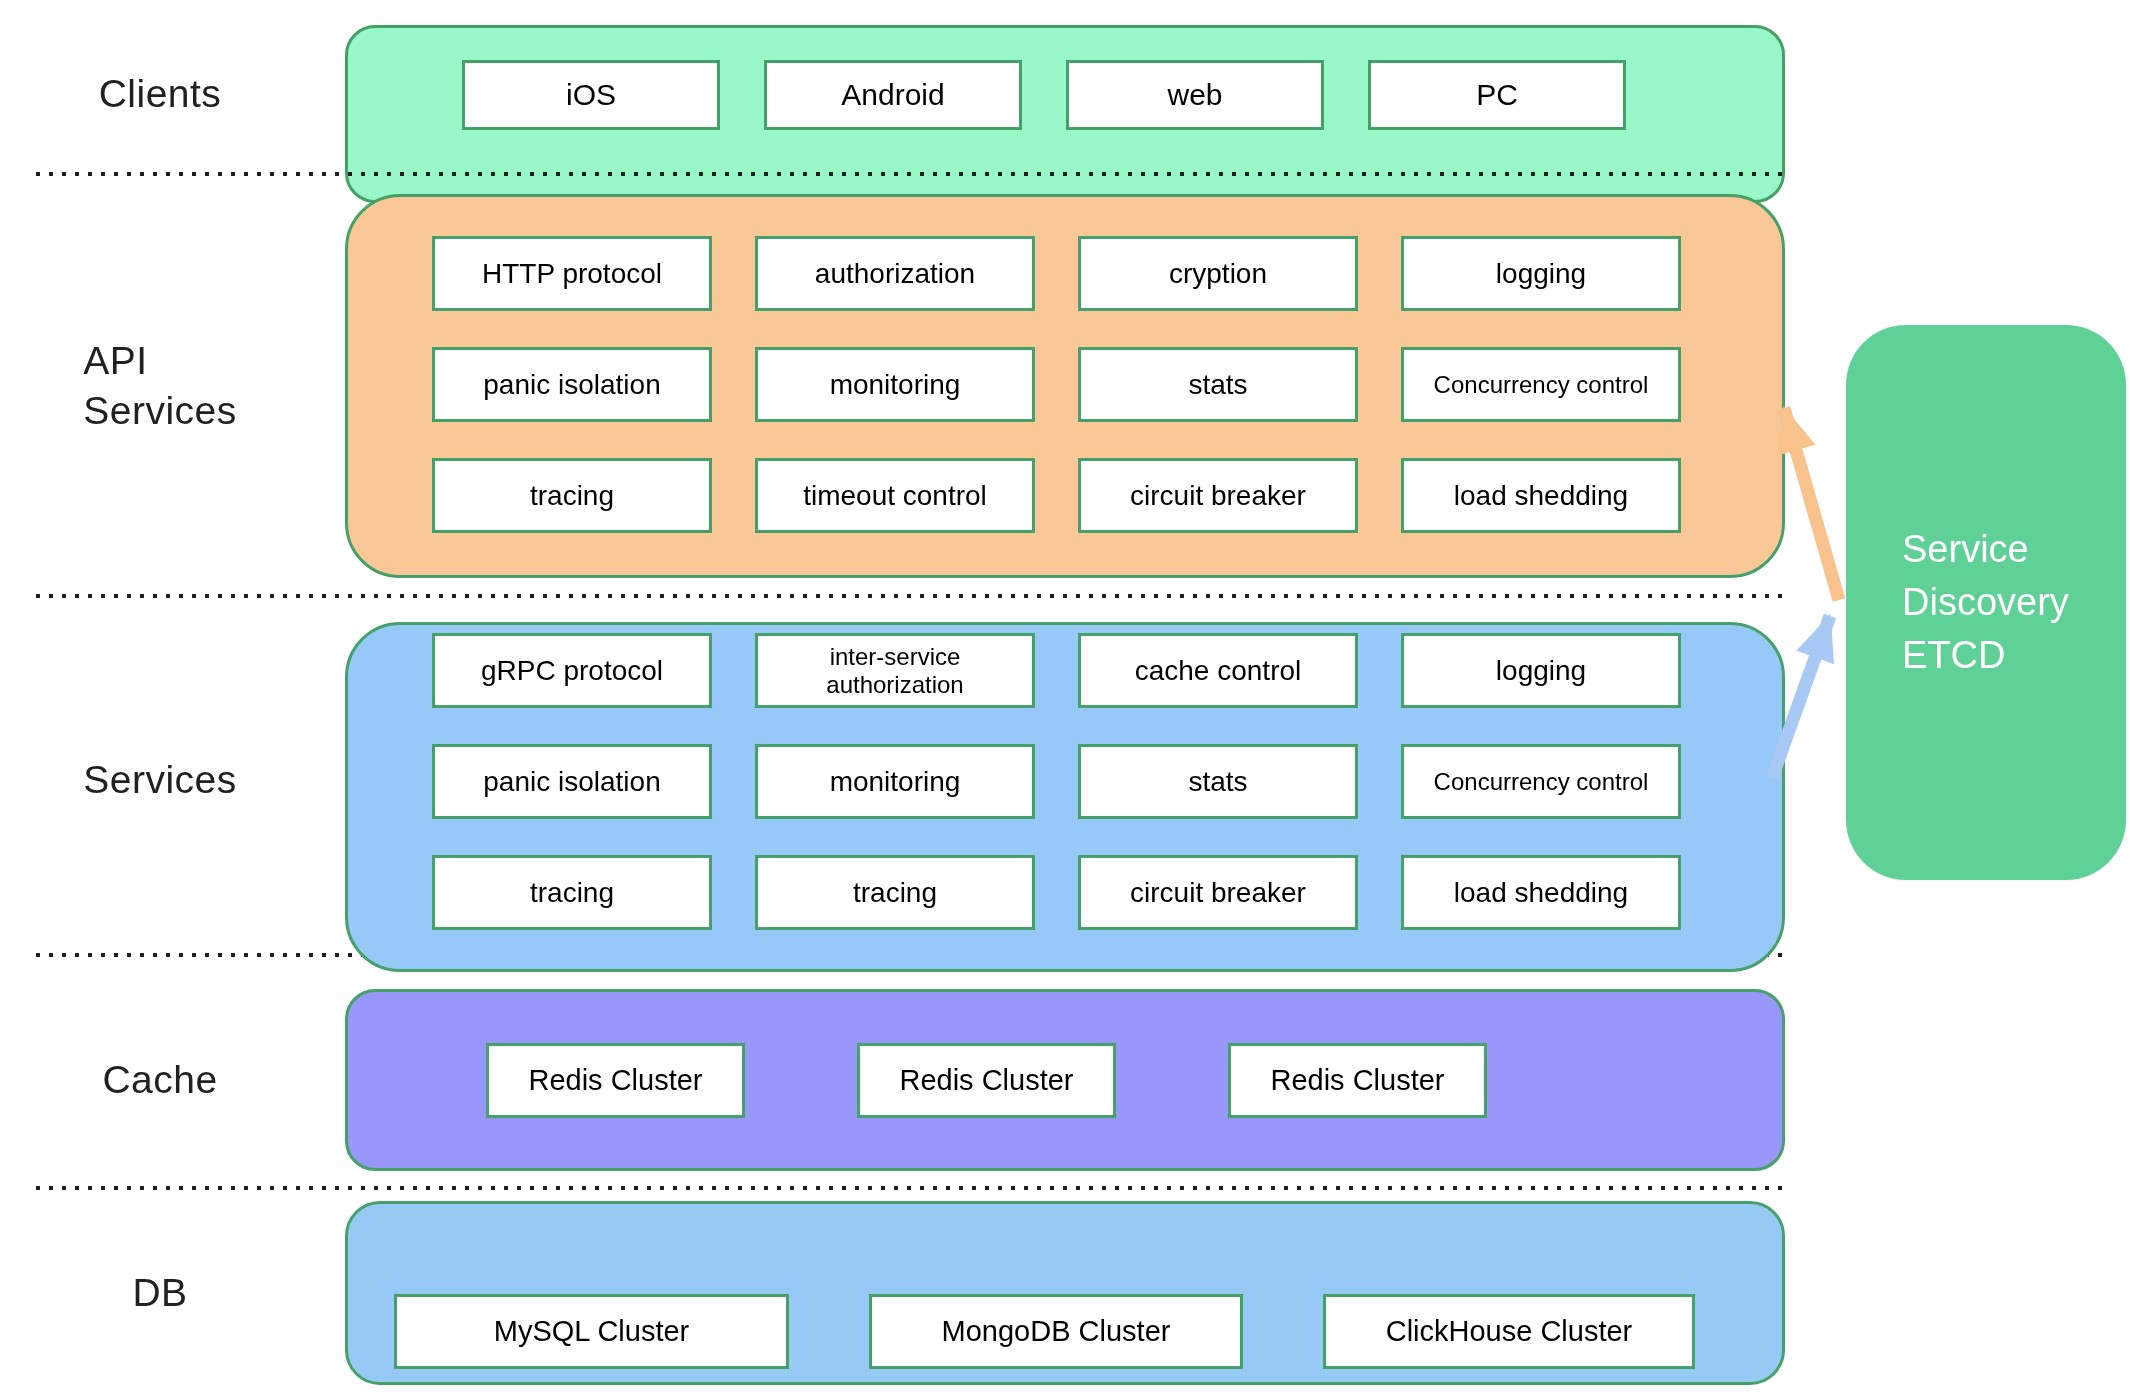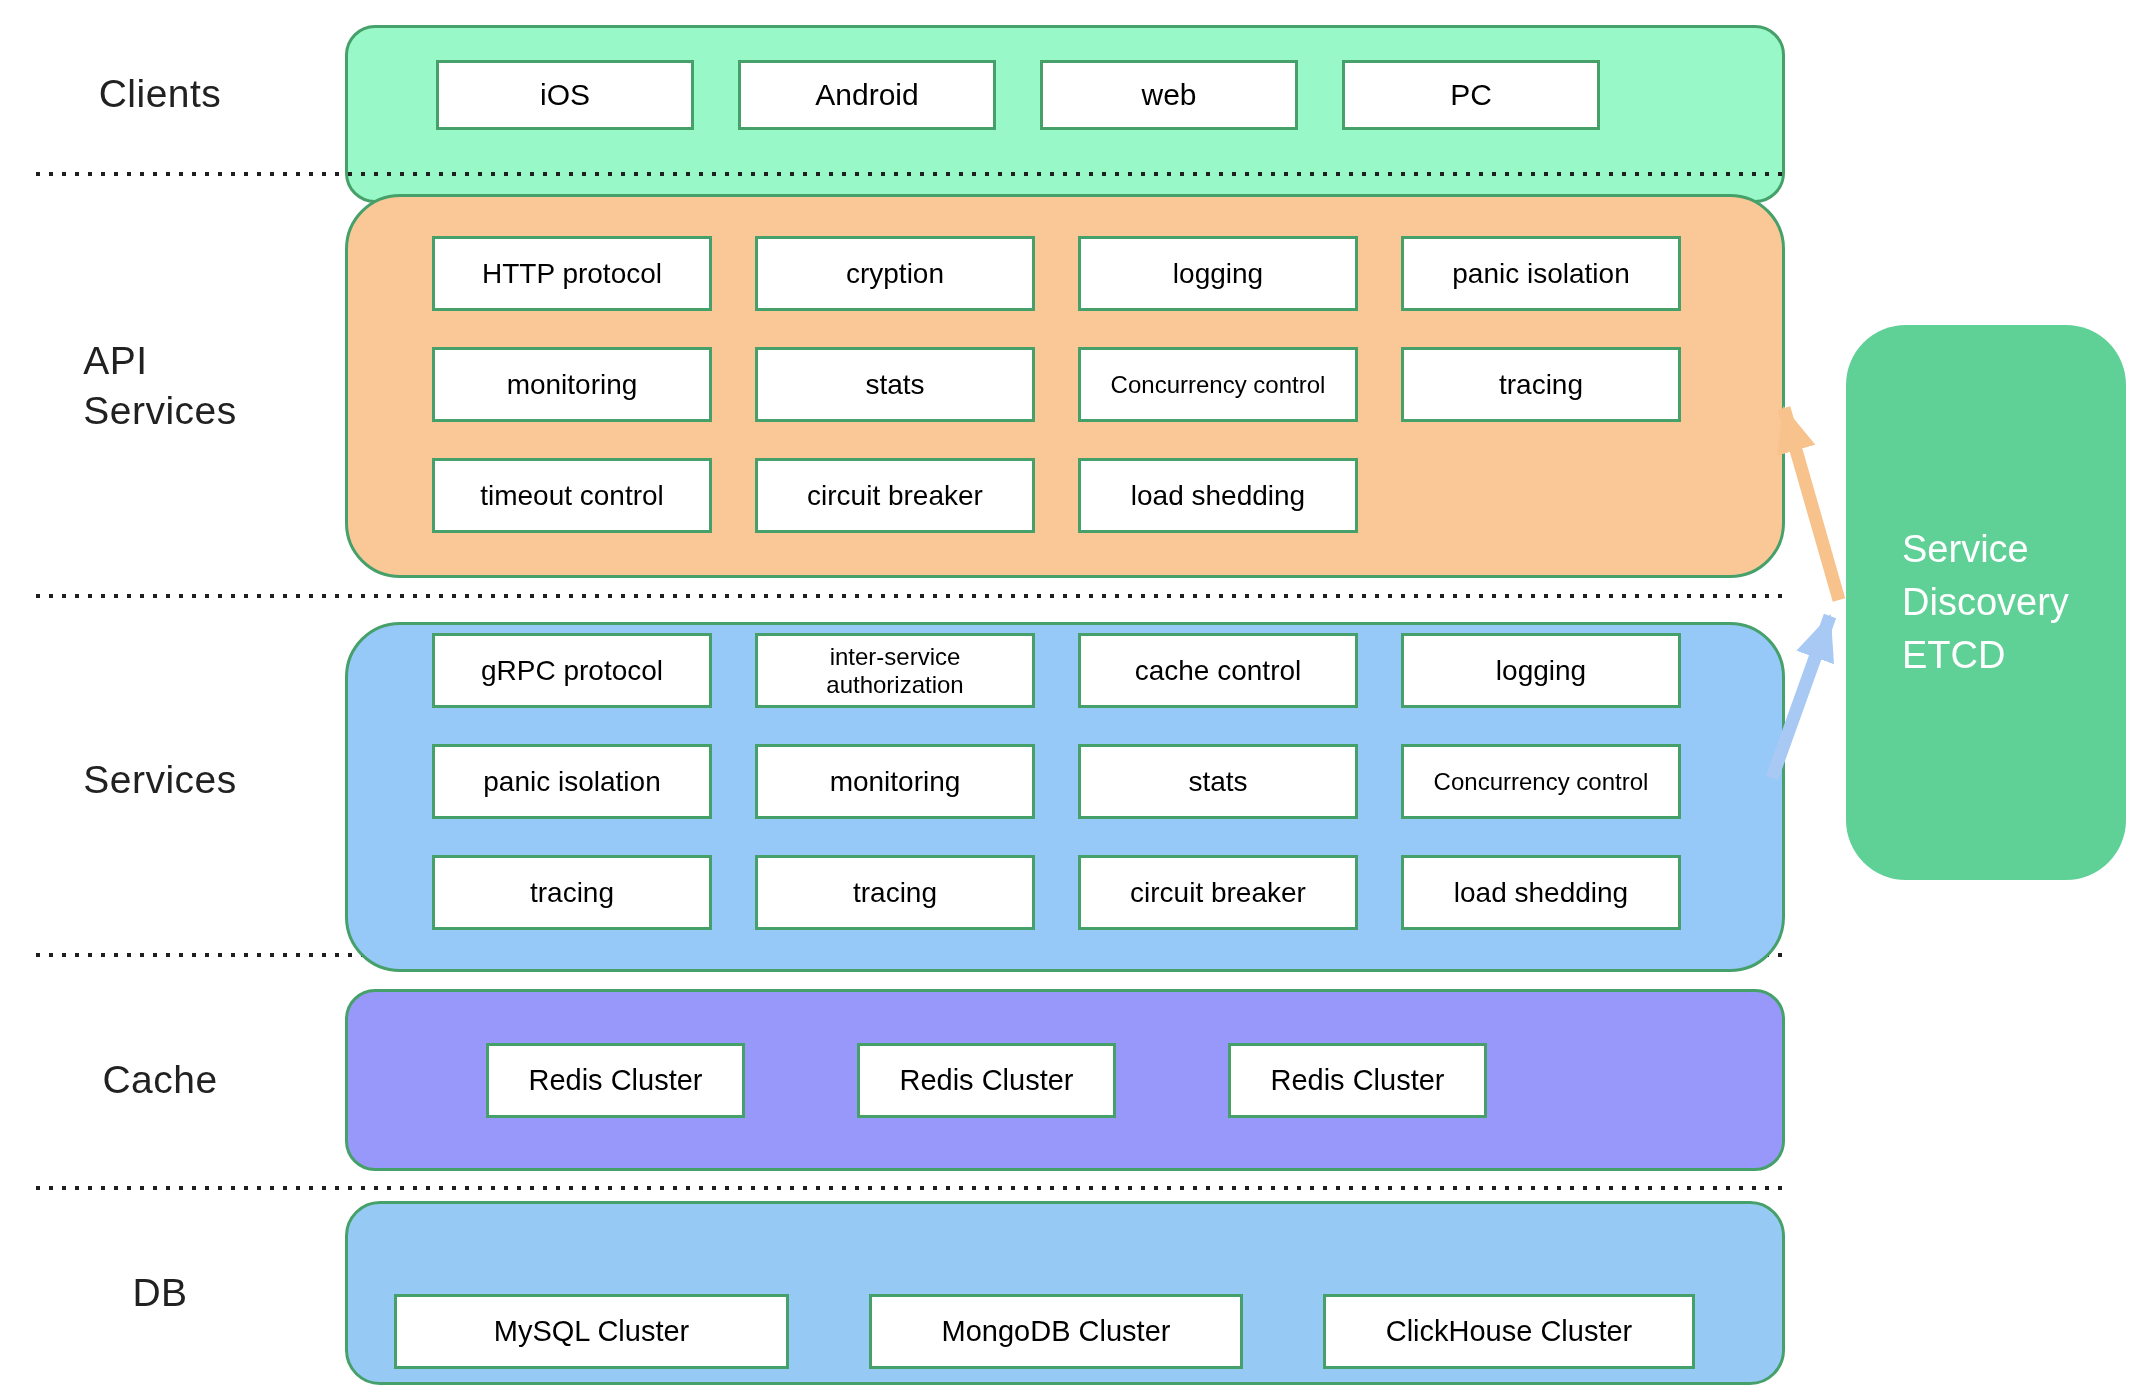--- a/index.html
+++ b/index.html
@@ -13,21 +13,21 @@
     display:flex;align-items:center;justify-content:center;
     color:#212121;font-size:39px;letter-spacing:0.5px;
   }
   .layer-label .two-line{display:inline-block;text-align:left;line-height:50px;}
   
   .band{
     position:absolute;left:345px;width:1440px;box-sizing:border-box;
     border:3px solid #46a06a;
   }
   .band-clients{top:25px;height:178px;background:#98f8c7;border-radius:30px;
-    display:flex;align-items:flex-start;padding:32px 0 0 88px;gap:44px;}
+    display:flex;align-items:flex-start;padding:32px 0 0 114px;gap:44px;}
   .band-gateway{top:194px;height:384px;background:#fac896;border-radius:55px;
     display:grid;grid-template-columns:repeat(4,280px);grid-auto-rows:75px;
     column-gap:43px;row-gap:36px;padding:39px 0 0 84px;}
   .band-services{top:622px;height:350px;background:#96c8f8;border-radius:55px;
     display:grid;grid-template-columns:repeat(4,280px);grid-auto-rows:75px;
     column-gap:43px;row-gap:36px;padding:8px 0 0 84px;}
   .band-cache{top:989px;height:182px;background:#9898fa;border-radius:30px;
     display:flex;align-items:flex-start;padding:51px 0 0 138px;gap:112px;}
   .band-db{top:1201px;height:184px;background:#96caf5;border-radius:35px;
     display:flex;align-items:flex-start;padding:47px 0 0 46px;gap:80px;}
@@ -83,20 +83,21 @@
     <div class="node client-node">PC</div>
   </div>
 
   <div class="divider divider-1"></div>
   <div class="divider divider-2"></div>
   <div class="divider divider-3"></div>
   <div class="divider divider-4"></div>
 
   <div class="band band-gateway">
     <div class="node">HTTP protocol</div>
+    <div class="node">authorization</div>
     <div class="node">cryption</div>
     <div class="node">logging</div>
     <div class="node">panic isolation</div>
     <div class="node">monitoring</div>
     <div class="node">stats</div>
     <div class="node small">Concurrency control</div>
     <div class="node">tracing</div>
     <div class="node">timeout control</div>
     <div class="node">circuit breaker</div>
     <div class="node">load shedding</div>

